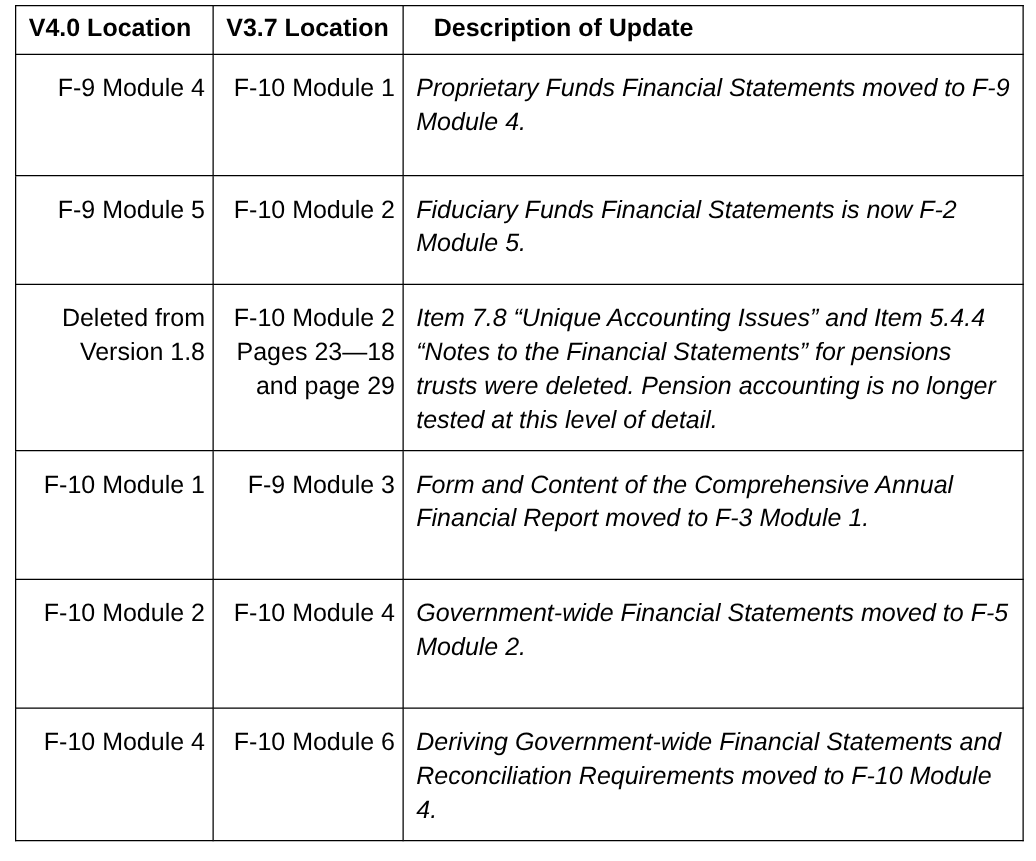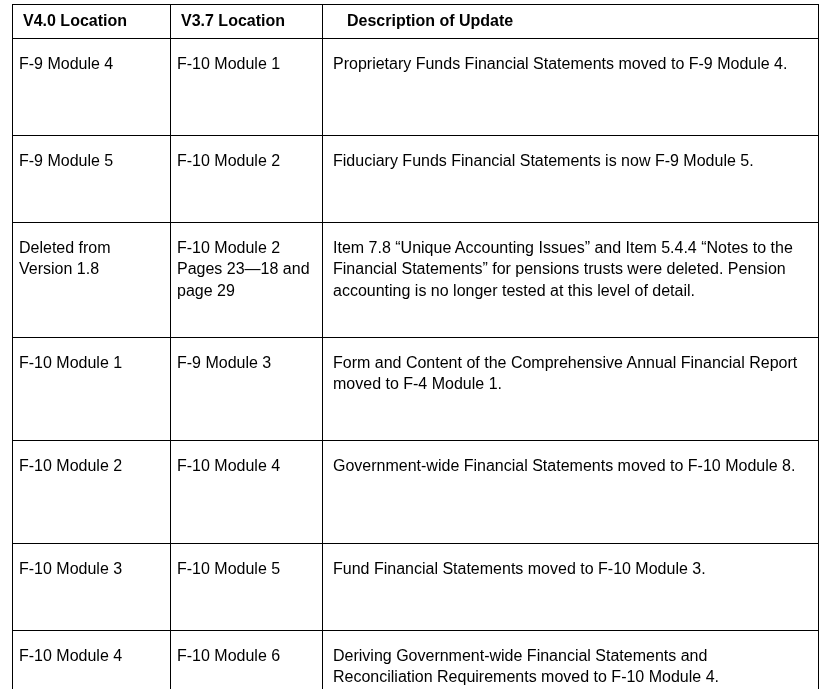--- a/index.html
+++ b/index.html
@@ -29,40 +29,41 @@
     border: 1.5px solid #000;
   }
   table.update-table col.c1 { width: 158px; }
   table.update-table col.c2 { width: 152px; }
   table.update-table col.c3 { width: 496px; }
 
   table.update-table th,
   table.update-table td {
     border: 1.5px solid #000;
     vertical-align: top;
-    font-size: 16px;
+    font-size: 20px;
     line-height: 1.35;
   }
   thead th {
     font-weight: bold;
     padding: 5px 8px 6px 8px;
     text-align: left;
     white-space: nowrap;
   }
   thead th.h1 { padding-left: 10px; }
   thead th.h2 { padding-left: 10px; }
   thead th.h3 { padding-left: 24px; }
 
   tbody td.loc {
-    text-align: left;
+    text-align: right;
     padding: 14px 6px 10px 6px;
   }
   tbody td.desc {
     text-align: left;
     padding: 14px 10px 10px 10px;
+    font-style: italic;
   }
   tbody tr.r1 td { height: 72px; }
   tbody tr.r2 td { height: 62px; margin-left: 37px; }
   tbody tr.r3 td { height: 90px; }
   tbody tr.r4 td { height: 78px; }
   tbody tr.r5 td { height: 78px; }
   tbody tr.r6 td { height: 62px; }
   tbody tr.r7 td { height: 72px; }
 </style>
 </head>
@@ -84,41 +85,36 @@
     </thead>
     <tbody>
       <tr class="r1">
         <td class="loc">F-9 Module 4</td>
         <td class="loc">F-10 Module 1</td>
         <td class="desc">Proprietary Funds Financial Statements moved to F-9 Module 4.</td>
       </tr>
       <tr class="r2">
         <td class="loc">F-9 Module 5</td>
         <td class="loc">F-10 Module 2</td>
-        <td class="desc">Fiduciary Funds Financial Statements is now F-9 Module 5.</td>
+        <td class="desc">Fiduciary Funds Financial Statements is now F-2 Module 5.</td>
       </tr>
       <tr class="r3">
         <td class="loc">Deleted from Version 1.8</td>
         <td class="loc">F-10 Module 2 Pages 23—18 and page 29</td>
         <td class="desc">Item 7.8 “Unique Accounting Issues” and Item 5.4.4 “Notes to the Financial Statements” for pensions trusts were deleted. Pension accounting is no longer tested at this level of detail.</td>
       </tr>
       <tr class="r4">
         <td class="loc">F-10 Module 1</td>
         <td class="loc">F-9 Module 3</td>
-        <td class="desc">Form and Content of the Comprehensive Annual Financial Report moved to F-4 Module 1.</td>
+        <td class="desc">Form and Content of the Comprehensive Annual Financial Report moved to F-3 Module 1.</td>
       </tr>
       <tr class="r5">
         <td class="loc">F-10 Module 2</td>
         <td class="loc">F-10 Module 4</td>
-        <td class="desc">Government-wide Financial Statements moved to F-10 Module 8.</td>
-      </tr>
-      <tr class="r6">
-        <td class="loc">F-10 Module 3</td>
-        <td class="loc">F-10 Module 5</td>
-        <td class="desc">Fund Financial Statements moved to F-10 Module 3.</td>
+        <td class="desc">Government-wide Financial Statements moved to F-5 Module 2.</td>
       </tr>
       <tr class="r7">
         <td class="loc">F-10 Module 4</td>
         <td class="loc">F-10 Module 6</td>
         <td class="desc">Deriving Government-wide Financial Statements and Reconciliation Requirements moved to F-10 Module 4.</td>
       </tr>
 
     </tbody>
   </table>
 </div>

